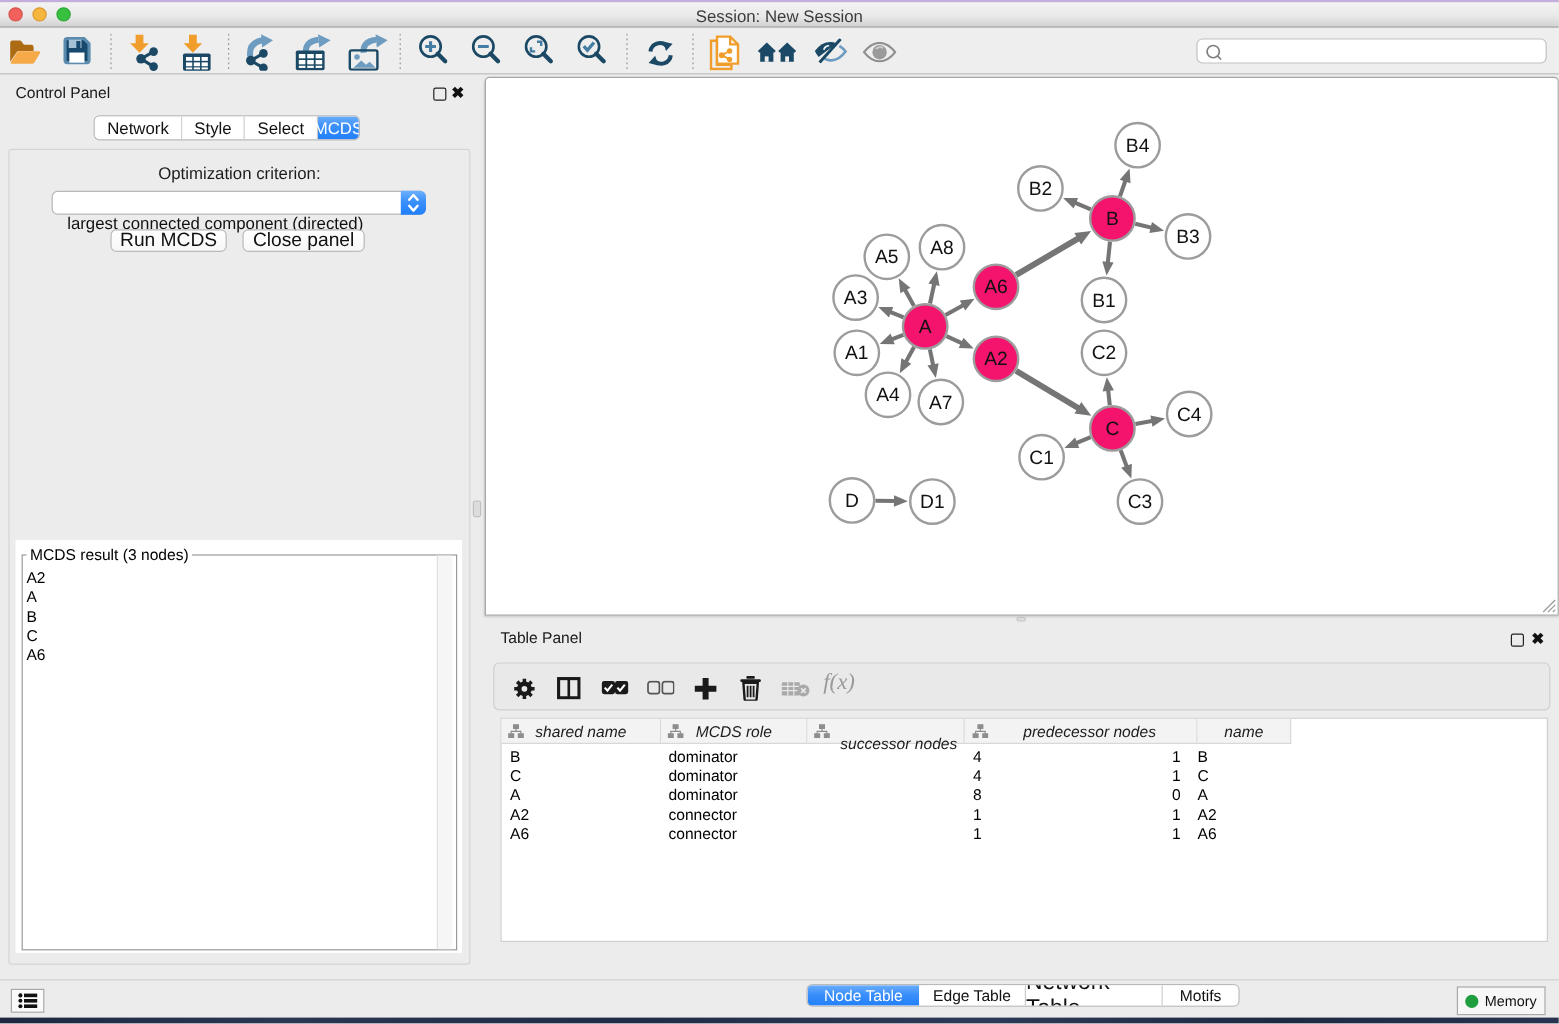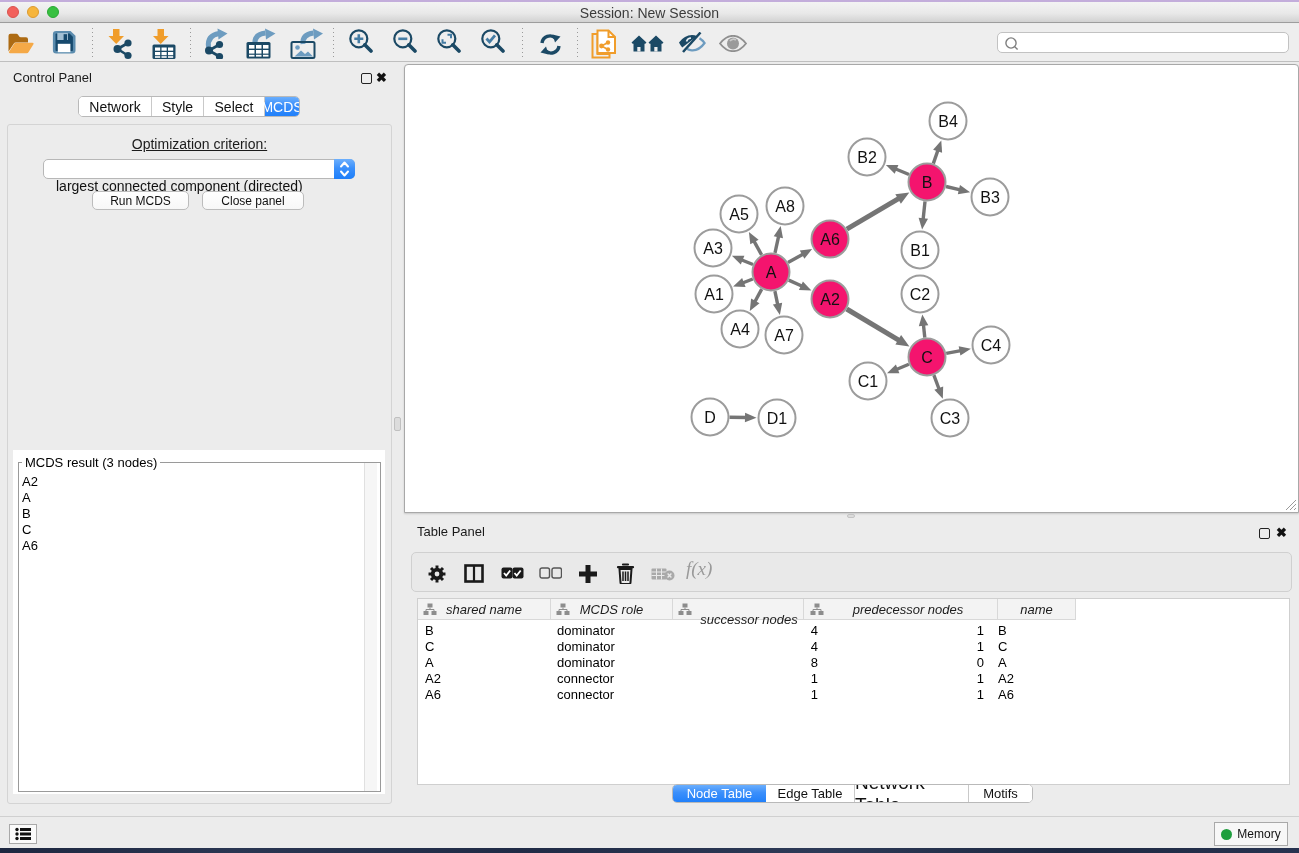--- a/index.html
+++ b/index.html
@@ -31,28 +31,28 @@
 
 .seg { position:absolute; display:flex; height:21px; border:1px solid #b9b9b9;
   border-radius:5px; background:#fff; overflow:hidden; }
 .seg > div { display:flex; align-items:center; justify-content:center;
   font-size:14px; color:#111; border-right:1px solid #c9c9c9; background:#fff; }
 .seg > div:last-child { border-right:none; }
 .seg > div.selblue { background:linear-gradient(#6aaefd,#3b8ffb 45%,#2180fa);
   color:#fff; border-right:none; }
 #cp-panel { left:7px; top:124px; width:385px; height:680px; background:#ececec;
   border:1px solid #d4d4d4; border-radius:3px; }
-#optlabel { left:0px; top:136px; width:399px; text-align:center; font-size:14px; color:#1c1c1c;text-decoration:underline; }
+#optlabel { left:0px; top:136px; width:399px; text-align:center; font-size:14px; color:#1c1c1c; }
 #dropdown { left:43px; top:159px; width:312px; height:20px; background:#fff;
   border:1px solid #b7b7b7; border-radius:5px; }
 #dropdown .dtext { position:absolute; left:12px; top:18px; font-size:14px; color:#111; }
 #dropdown .stepper { position:absolute; right:-1px; top:-1px; width:21px; height:20px;
   background:linear-gradient(#6db0fd,#3b90fb 45%,#1e7ffa); border-radius:0 5px 5px 0; }
 .btn { position:absolute; height:19px; background:linear-gradient(#ffffff,#f7f7f7);
-  border:1px solid #bcbcbc; border-radius:5px; font-size:12px; color:#111;
+  border:1px solid #bcbcbc; border-radius:5px; font-size:16px; color:#111;
   display:flex; align-items:center; justify-content:center; }
 
 #mcds-white { left:13px; top:450px; width:372px; height:344px; background:#fff; }
 #mcds-border { left:18px; top:462px; width:363px; height:330px; border:1px solid #9a9a9a; }
 #mcds-label { left:22px; top:455px; font-size:13px; color:#000; background:#fff; padding:0 3px; }
 #mcds-scroll { left:364px; top:463px; width:13px; height:328px; background:#f6f6f6;
   border-left:1px solid #e0e0e0; }
 .mcds-item { position:absolute; left:22px; font-size:13px; color:#000; }
 
 #netwin { left:404px; top:64px; width:895px; height:449px; background:#fff;
@@ -456,21 +456,21 @@
 <div class="td" style="left:804px; top:671px; width:14px; text-align:right;">1</div>
 <div class="td" style="left:970px; top:671px; width:14px; text-align:right;">1</div>
 <div class="td" style="left:998px; top:671px;">A2</div>
 <div class="td" style="left:425px; top:687px;">A6</div>
 <div class="td" style="left:557px; top:687px;">connector</div>
 <div class="td" style="left:804px; top:687px; width:14px; text-align:right;">1</div>
 <div class="td" style="left:970px; top:687px; width:14px; text-align:right;">1</div>
 <div class="td" style="left:998px; top:687px;">A6</div>
 </div>
 
-<div class="seg" style="left:672px; top:784px; height:19px;" id="btabseg">
+<div class="seg" style="left:672px; top:820px; height:19px;" id="btabseg">
   <div style="width:93px; font-size:13px;" class="selblue">Node Table</div>
   <div style="width:89px; font-size:13px;">Edge Table</div>
   <div style="width:114px; font-size:19px;">Network Table</div>
   <div style="width:63px; font-size:13px;">Motifs</div>
 </div>
 
 <div class="abs" id="statusline"></div>
 <div class="abs" id="listbtn">
   <svg width="26" height="18" viewBox="0 0 26 18" style="position:absolute;left:0;top:0;">
     <circle cx="7" cy="4.5" r="1.7" fill="#111"></circle>

